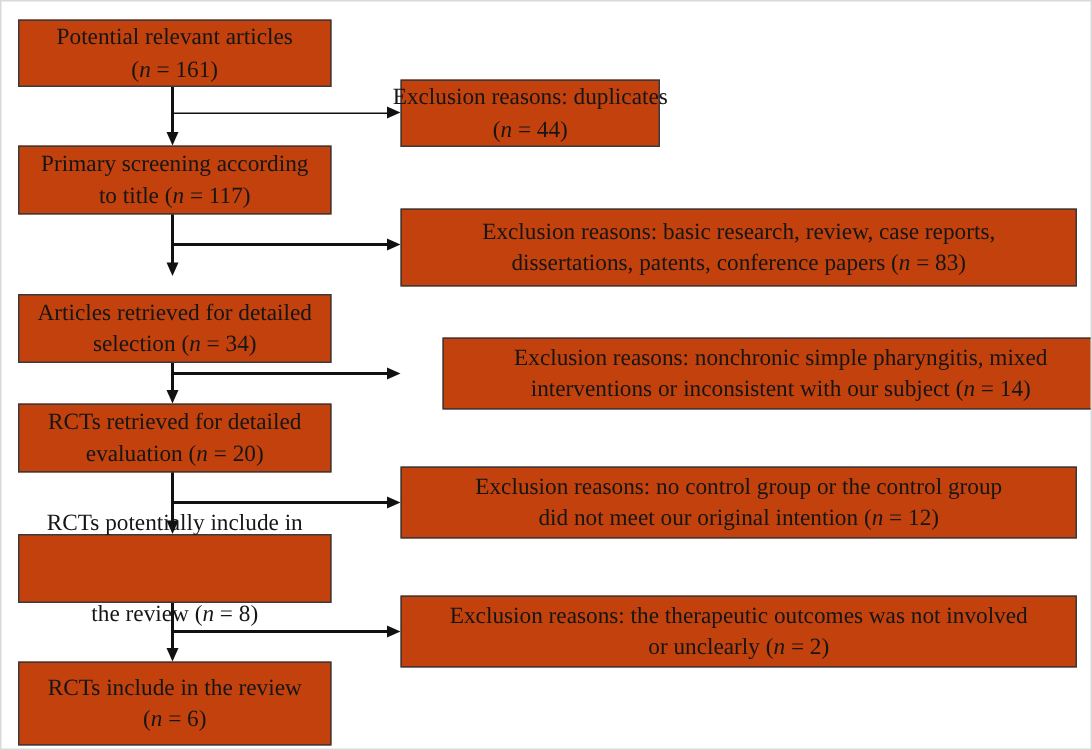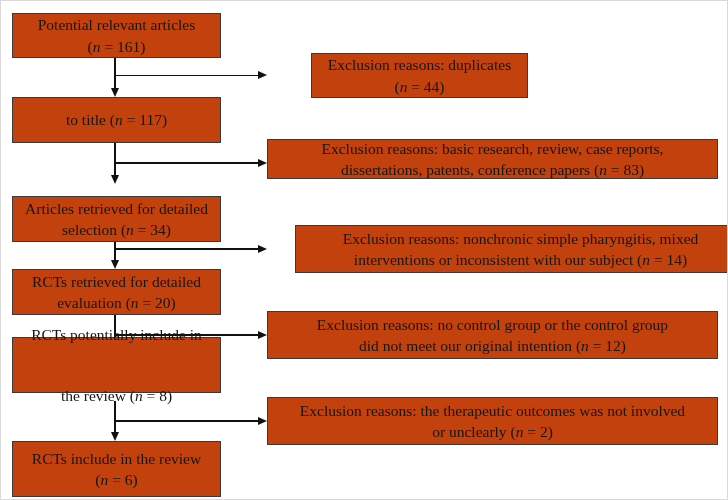--- a/index.html
+++ b/index.html
@@ -69,43 +69,44 @@
 </style>
 </head>
 <body>
 
 <div id="canvas">
     <div class="box" style="left: 11px; top: 12px; width: 209px; height: 45px;">
       <span class="box-line">Potential relevant articles</span>
       <span class="box-line">(<i>n</i> = 161)</span>
     </div>
     <div class="box" style="left: 11px; top: 96px; width: 209px; height: 46px;">
+      <span class="box-line">Primary screening according</span>
       <span class="box-line">to title (<i>n</i> = 117)</span>
     </div>
     <div class="box" style="left: 11px; top: 195px; width: 209px; height: 46px;">
       <span class="box-line">Articles retrieved for detailed</span>
       <span class="box-line">selection (<i>n</i> = 34)</span>
     </div>
     <div class="box" style="left: 11px; top: 268px; width: 209px; height: 46px;">
       <span class="box-line">RCTs retrieved for detailed</span>
       <span class="box-line">evaluation (<i>n</i> = 20)</span>
     </div>
-    <div class="box" style="left: 11px; top: 336px; width: 209px; height: 56px; gap: 40px;">
+    <div class="box" style="left: 11px; top: 355px; width: 209px; height: 46px; gap: 40px;">
       <span class="box-line">RCTs potentially include in</span>
       <span class="box-line">the review (<i>n</i> = 8)</span>
     </div>
     <div class="box" style="left: 11px; top: 440px; width: 209px; height: 56px;">
       <span class="box-line">RCTs include in the review</span>
       <span class="box-line">(<i>n</i> = 6)</span>
     </div>
-    <div class="box" style="left: 266px; top: 52px; width: 217px; height: 45px; margin-left: 44px;">
+    <div class="box" style="left: 266px; top: 52px; width: 173px; height: 45px;">
       <span class="box-line">Exclusion reasons: duplicates</span>
       <span class="box-line">(<i>n</i> = 44)</span>
     </div>
-    <div class="box" style="left: 266px; top: 138px; width: 451px; height: 40px;">
+    <div class="box" style="left: 266px; top: 138px; width: 451px; height: 52px;">
       <span class="box-line">Exclusion reasons: basic research, review, case reports,</span>
       <span class="box-line">dissertations, patents, conference papers (<i>n</i> = 83)</span>
     </div>
     <div class="box" style="left: 266px; top: 224px; width: 451px; height: 48px; margin-left: 28px;">
       <span class="box-line">Exclusion reasons: nonchronic simple pharyngitis, mixed</span>
       <span class="box-line">interventions or inconsistent with our subject (<i>n</i> = 14)</span>
     </div>
     <div class="box" style="left: 266px; top: 310px; width: 451px; height: 48px;">
       <span class="box-line">Exclusion reasons: no control group or the control group</span>
       <span class="box-line">did not meet our original intention (<i>n</i> = 12)</span>

